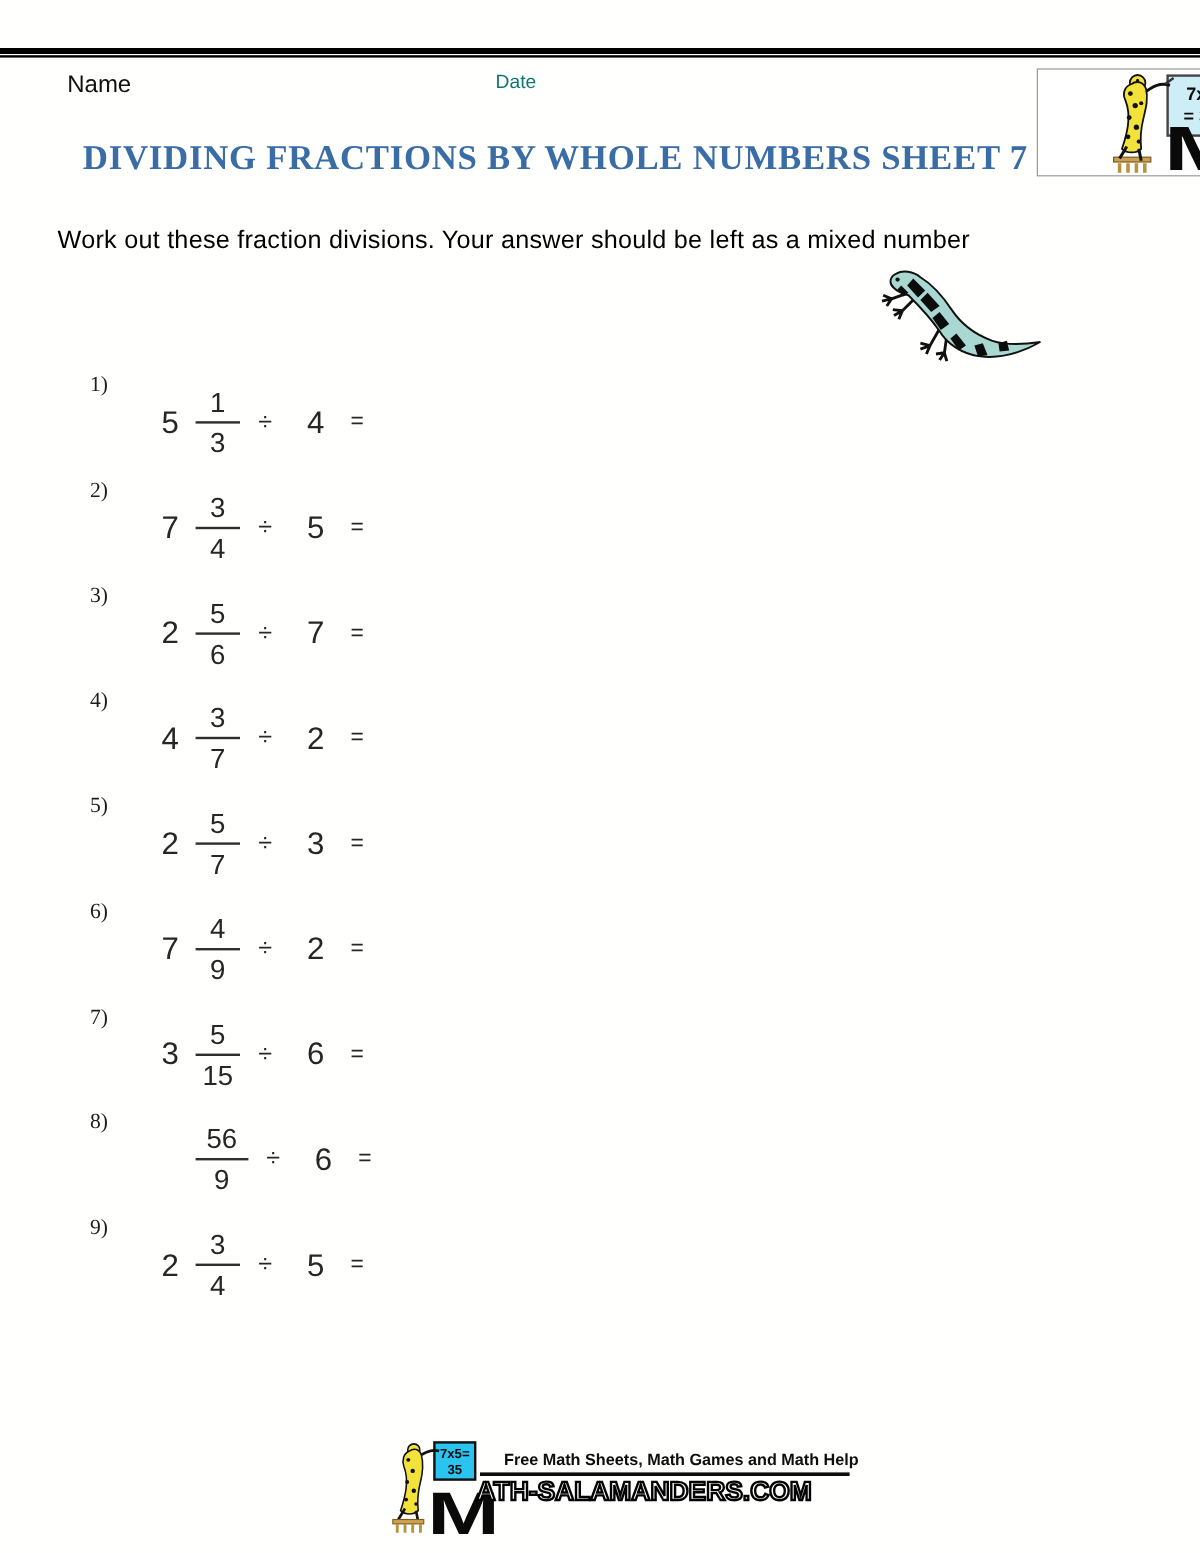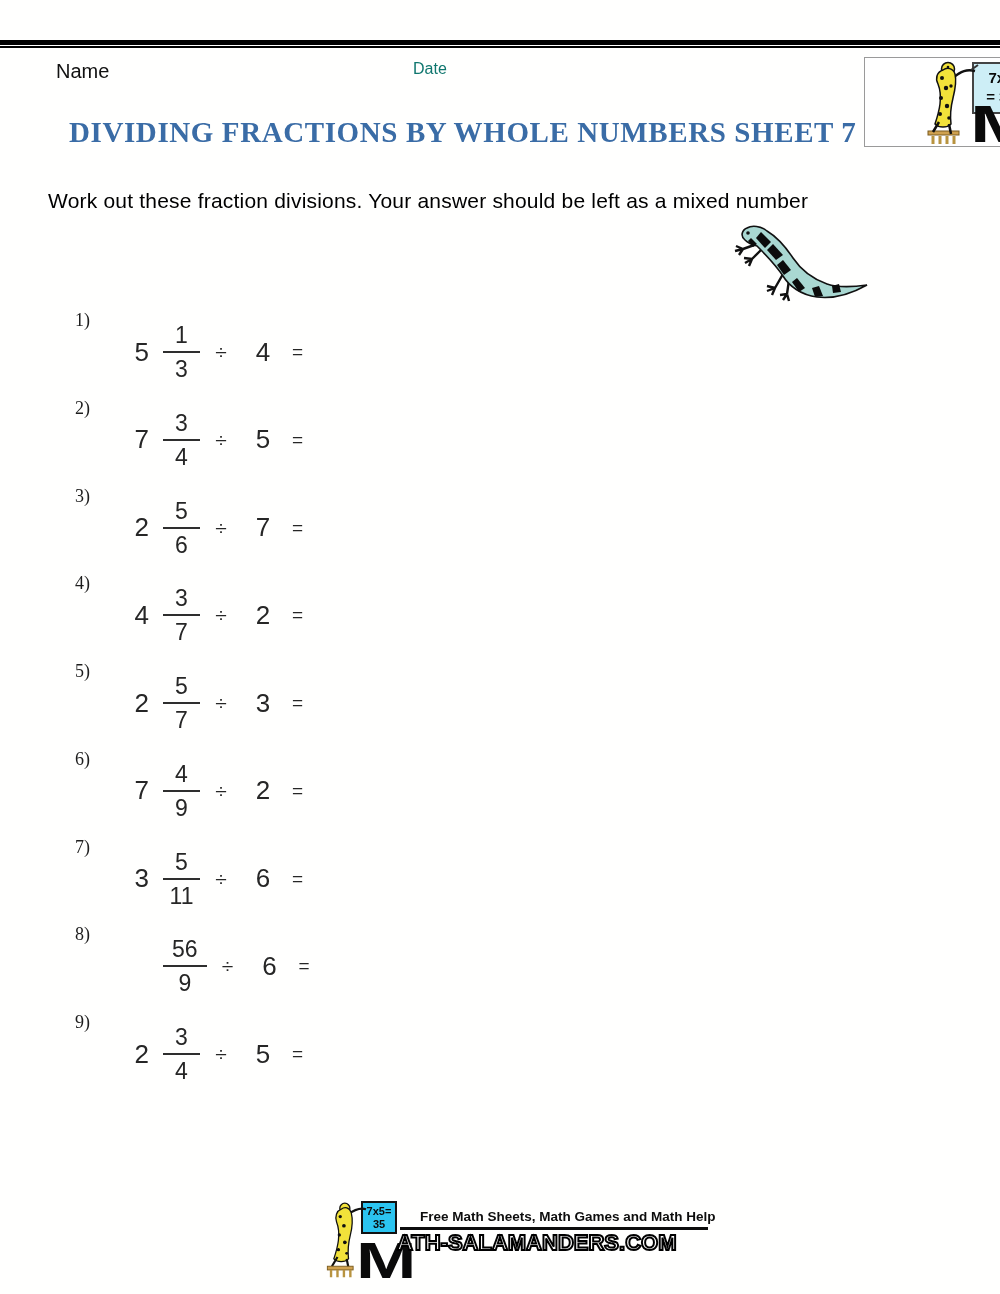--- a/index.html
+++ b/index.html
@@ -196,21 +196,21 @@
           <span class="divisor">2</span>
           <span class="eq">=</span>
         </div>
       </div>
       <div class="problem" style="top: 836.5px;">
         <span class="pnum">7)</span>
         <div class="expr">
           <span class="whole">3</span>
           <span class="frac">
             <span class="num">5</span>
-            <span class="den">11</span>
+            <span class="den">15</span>
           </span>
           <span class="op">÷</span>
           <span class="divisor">6</span>
           <span class="eq">=</span>
         </div>
       </div>
       <div class="problem" style="top: 924.25px;">
         <span class="pnum">8)</span>
         <div class="expr">
           <span class="whole"></span>

